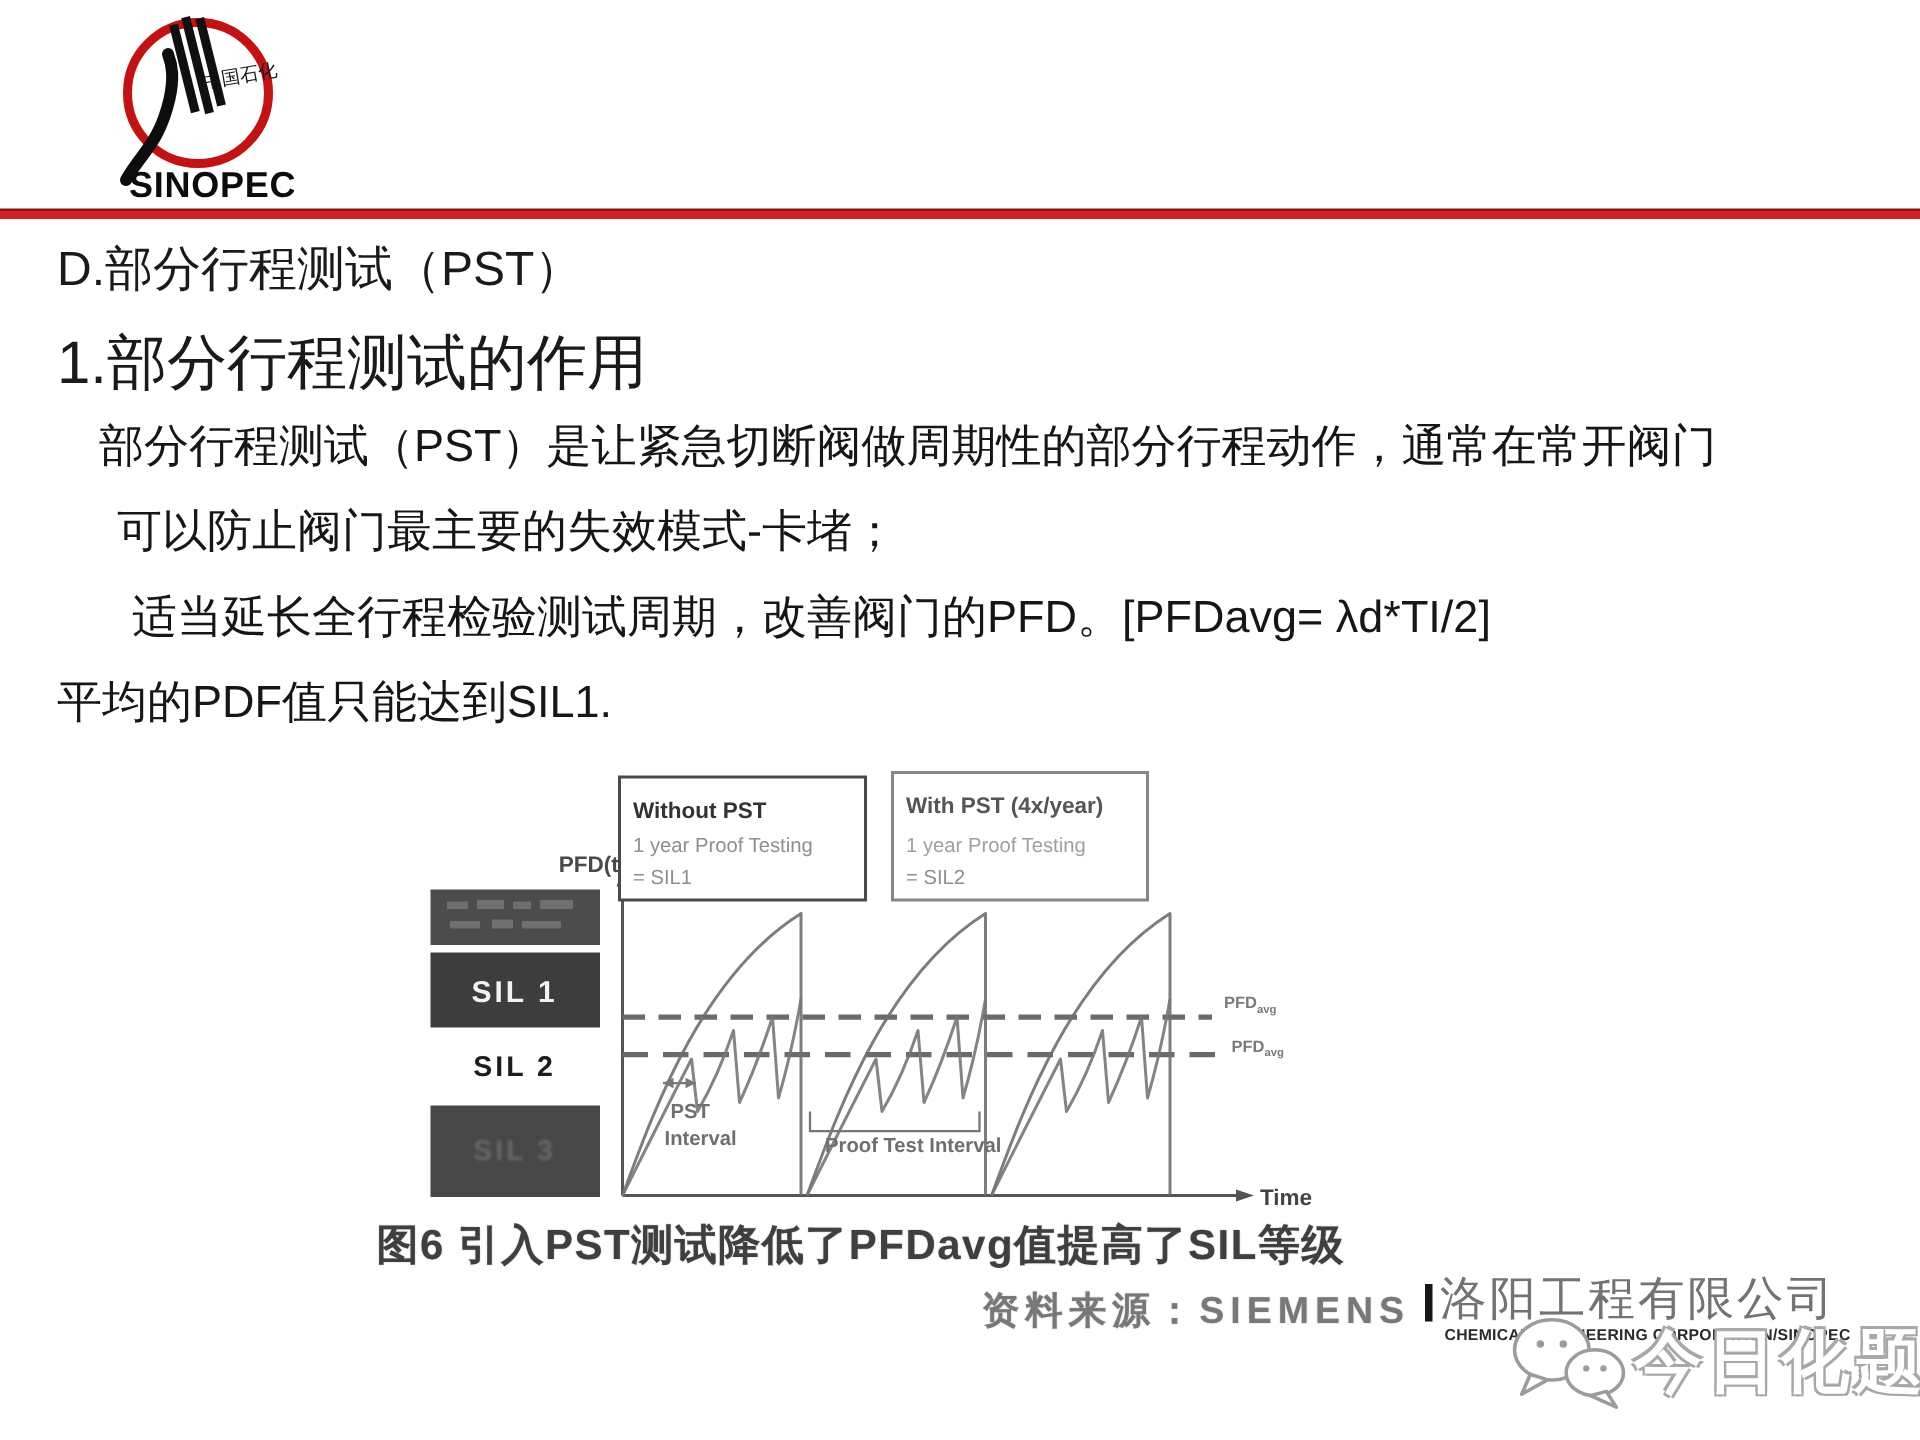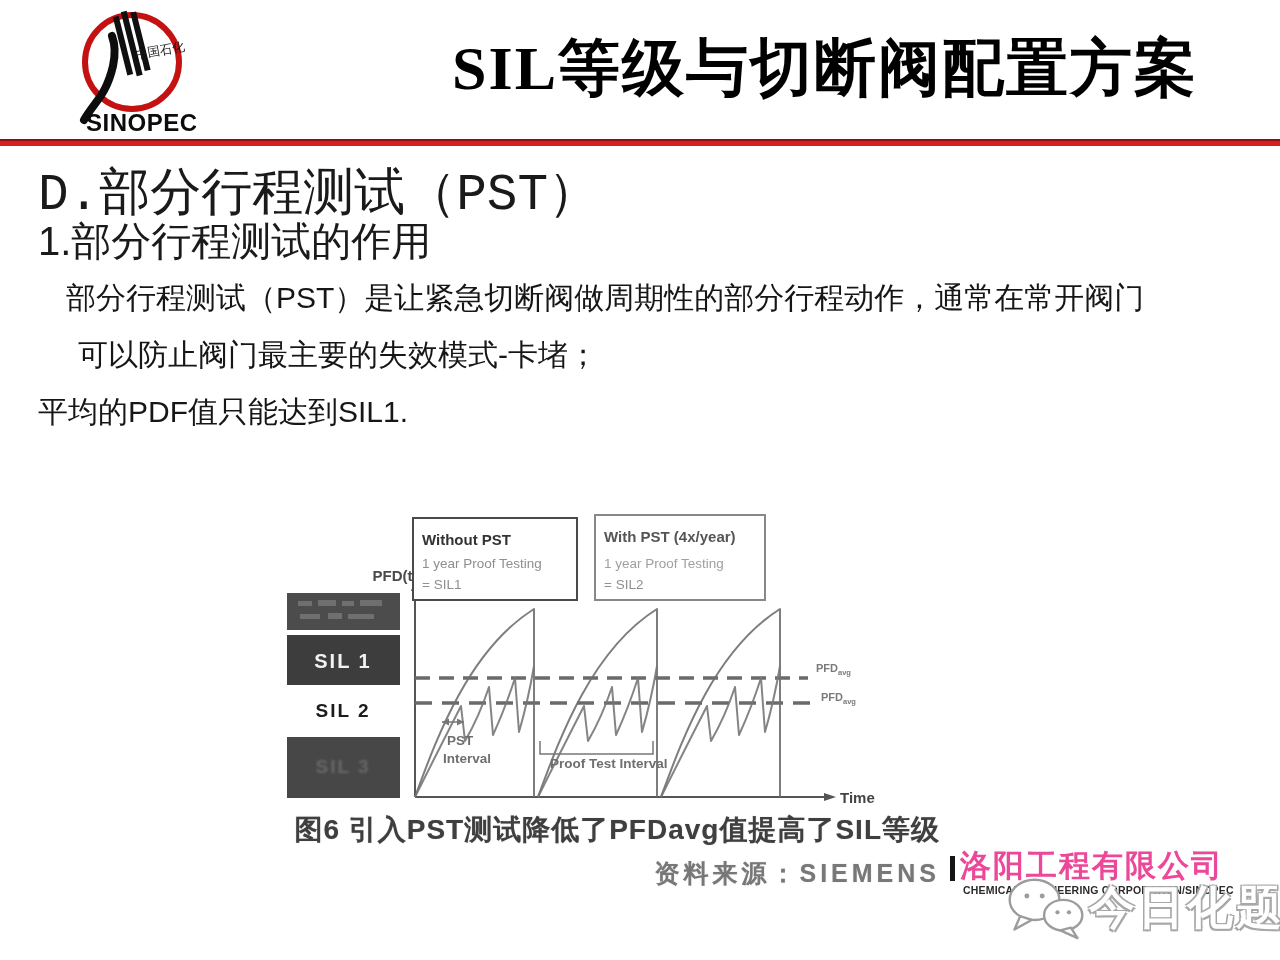--- a/index.html
+++ b/index.html
@@ -6,37 +6,37 @@
   .slide{position:relative;width:1280px;height:960px;background:#ffffff;overflow:hidden;
          font-family:"Liberation Sans",sans-serif;color:#111;}
   
   .logo{position:absolute;left:68px;top:4px;width:128px;height:136px;}
   .slide-title{position:absolute;left:420px;top:26px;width:810px;text-align:center;
                font-family:"Liberation Serif",serif;font-weight:700;font-size:62px;
                letter-spacing:2px;color:#000;white-space:nowrap;}
   .red-rule{position:absolute;left:0;top:139px;width:1280px;height:7px;
             background:linear-gradient(to bottom,#8e1010 0 22%,#d42020 22% 100%);}
   
-  .heading{position:absolute;left:38px;top:158px;font-size:51px;color:#1a1a1a;white-space:nowrap;font-family:Liberation Mono, monospace;}
+  .heading{position:absolute;left:38px;top:158px;font-size:32px;color:#1a1a1a;white-space:nowrap;}
   .subheading{position:absolute;left:38px;top:214px;font-size:40px;color:#1a1a1a;white-space:nowrap;}
   .paragraph{position:absolute;left:38px;top:260px;width:1220px;font-size:30px;line-height:38px;color:#161616;}
   .paragraph div{white-space:nowrap;margin-top:19px;}
   .ind1{padding-left:28px;} .ind2{padding-left:40px;} .ind3{padding-left:50px;}
   
   .figure{position:absolute;left:240px;top:505px;width:700px;height:415px;}
   .figure svg text{font-family:"Liberation Sans",sans-serif;}
-  .fig-caption{position:absolute;left:0;top:306px;width:700px;text-align:right;font-size:28px;
+  .fig-caption{position:absolute;left:11px;top:306px;width:700px;text-align:left;font-size:28px;
                font-weight:700;color:#3f3f3f;letter-spacing:1px;white-space:nowrap;
                text-shadow:0 0 1px rgba(70,70,70,.45);}
   .fig-source{position:absolute;left:0;top:352px;width:700px;text-align:right;font-size:25px;
               font-weight:700;color:#787878;letter-spacing:4px;white-space:nowrap;
               text-shadow:0 0 1px rgba(120,120,120,.5);}
   
   .company-cn{position:absolute;left:950px;top:845px;font-family:"Liberation Serif",serif;
-              font-weight:700;font-size:31px;letter-spacing:2px;color:#ec4899;white-space:nowrap;}
+              font-weight:400;font-size:31px;letter-spacing:2px;color:#737373;white-space:nowrap;}
   .company-cn::before{content:"";display:inline-block;width:5px;height:25px;background:#151515;
               margin-right:5px;vertical-align:middle;}
   .company-en{position:absolute;left:963px;top:884px;width:280px;font-size:10.5px;font-weight:700;
               letter-spacing:0.2px;color:#2a2a2a;white-space:nowrap;}
   .watermark{position:absolute;left:1003px;top:872px;display:flex;align-items:center;}
   .watermark-text{font-size:46px;font-weight:700;letter-spacing:3px;color:#ffffff;white-space:nowrap;
        text-shadow:-1.5px -1.5px 0 #a8a8a8,1.5px -1.5px 0 #a8a8a8,-1.5px 1.5px 0 #a8a8a8,
                    1.5px 1.5px 0 #a8a8a8;}
 </style>
 </head>
@@ -49,28 +49,28 @@
     <g transform="rotate(-14 62 45)" fill="#101010">
       <rect x="53" y="10" width="6" height="60"></rect>
       <rect x="62" y="7" width="6" height="66"></rect>
       <rect x="71" y="10" width="6" height="60"></rect>
     </g>
     <path d="M16,116 C26,98 38,92 45,62 C48,48 47,40 44,32" fill="none" stroke="#0d0d0d" stroke-width="8" stroke-linecap="round"></path>
     <text x="68" y="55" font-size="12.5" fill="#151515" transform="rotate(-10 68 55)" font-family="Liberation Serif,serif">中国石化</text>
     <text x="18" y="127" font-size="24" font-weight="700" fill="#0c0c0c" letter-spacing="0.5">SINOPEC</text>
   </svg>
 
-  <div class="slide-title">SIL等级与切断阀配置方案</div>
   <div class="red-rule"></div>
 
   <div class="heading">D.部分行程测试（PST）</div>
   <div class="subheading">1.部分行程测试的作用</div>
   <div class="paragraph">
     <div class="ind1">部分行程测试（PST）是让紧急切断阀做周期性的部分行程动作，通常在常开阀门</div>
     <div class="ind2">可以防止阀门最主要的失效模式-卡堵；</div>
+    <div class="ind3">适当延长全行程检验测试周期，改善阀门的PFD。[PFDavg= λd*TI/2]</div>
     <div>平均的PDF值只能达到SIL1.</div>
   </div>
 
   <div class="figure">
     <svg width="700" height="300" viewBox="0 0 700 300">
       <defs>
         <filter id="faint">
             <feGaussianBlur stdDeviation="0.9"></feGaussianBlur>
           </filter>
       </defs>

